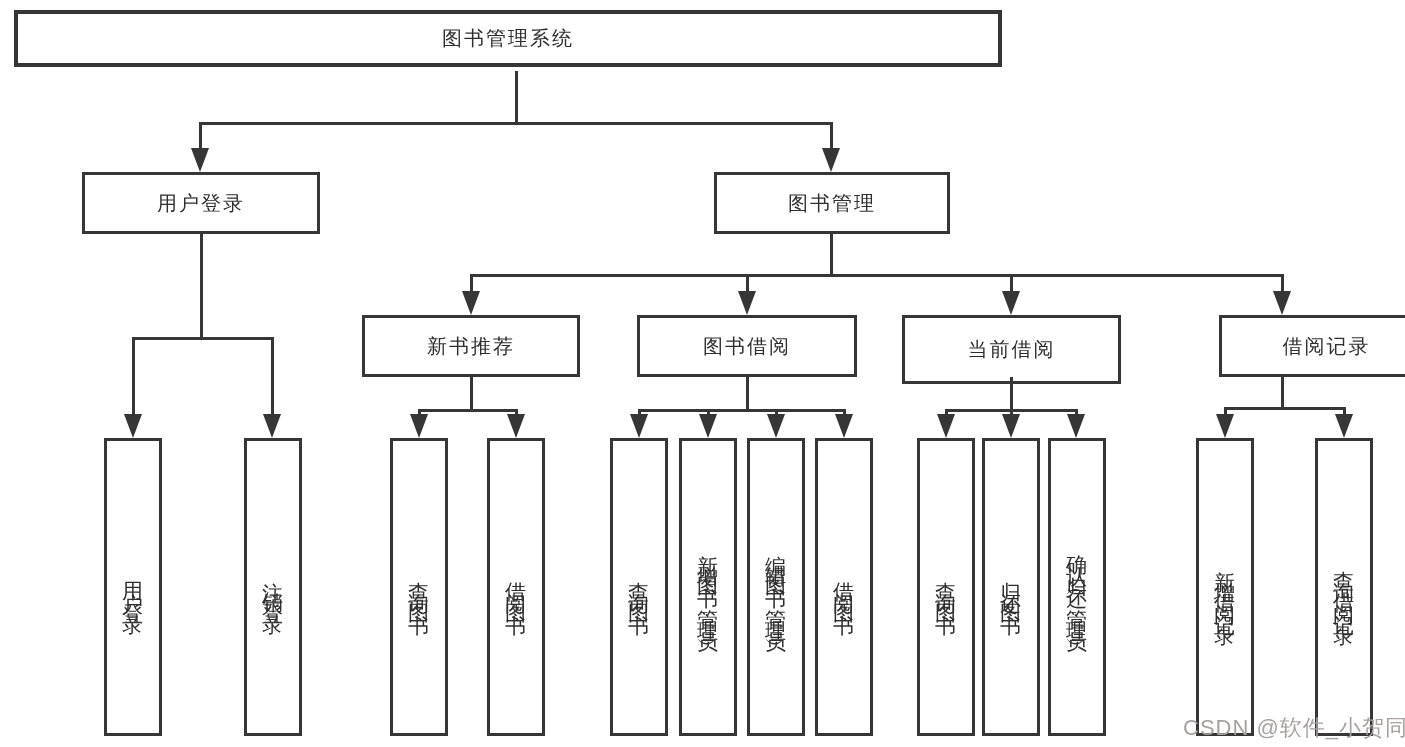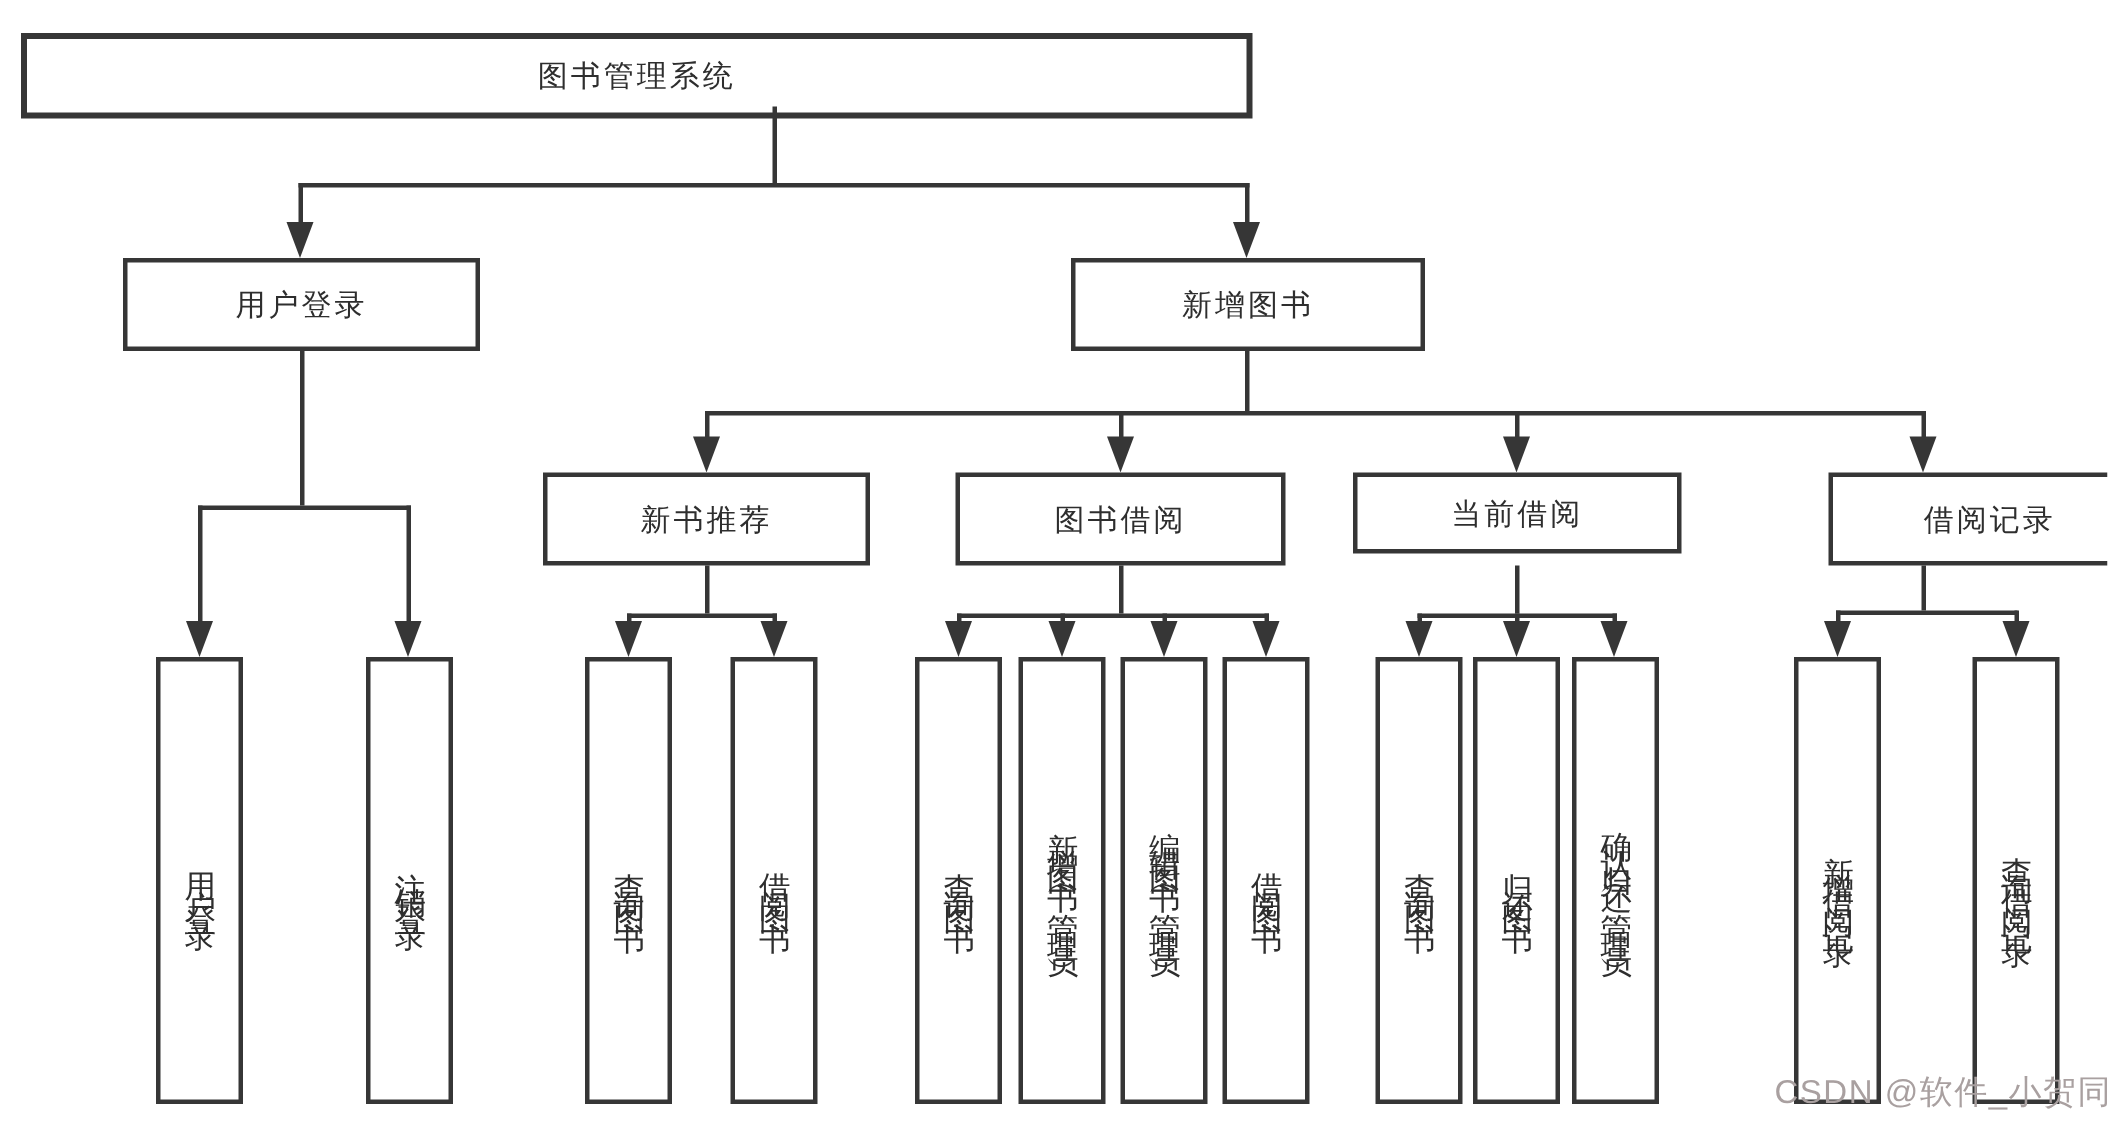--- a/index.html
+++ b/index.html
@@ -29,31 +29,31 @@
   .watermark{
     position:absolute;left:1183px;top:713px;font-size:22px;
     color:#a9a0a0;letter-spacing:1px;white-space:nowrap;
   }
 </style>
 </head>
 <body>
 
 <div class="canvas">
 
-  <div class="box root" style="left:14px;top:22px;width:821px;height:57px">图书管理系统</div>
+  <div class="box root" style="left:14px;top:10px;width:988px;height:57px">图书管理系统</div>
 
   <div class="vline" style="left:515px;top:71px;height:51px"></div>
   <div class="hline" style="left:199px;top:122px;width:634px"></div>
   <div class="vline" style="left:199px;top:122px;height:28px"></div>
   <div class="arrow" style="left:191px;top:148px"></div>
   <div class="vline" style="left:830px;top:122px;height:28px"></div>
   <div class="arrow" style="left:822px;top:148px"></div>
 
   <div class="box" style="left:82px;top:172px;width:238px;height:62px">用户登录</div>
-  <div class="box" style="left:714px;top:172px;width:236px;height:62px">新增图书</div>
+  <div class="box" style="left:714px;top:172px;width:236px;height:62px">图书管理</div>
 
   <div class="vline" style="left:200px;top:234px;height:103px"></div>
   <div class="hline" style="left:132px;top:337px;width:142px"></div>
   <div class="vline" style="left:132px;top:337px;height:80px"></div>
   <div class="arrow" style="left:124px;top:414px"></div>
   <div class="vline" style="left:271px;top:337px;height:80px"></div>
   <div class="arrow" style="left:263px;top:414px"></div>
 
   <div class="vline" style="left:830px;top:234px;height:40px"></div>
   <div class="hline" style="left:470px;top:274px;width:814px"></div>
@@ -61,21 +61,21 @@
   <div class="arrow" style="left:462px;top:291px"></div>
   <div class="vline" style="left:746px;top:274px;height:20px"></div>
   <div class="arrow" style="left:738px;top:291px"></div>
   <div class="vline" style="left:1010px;top:274px;height:20px"></div>
   <div class="arrow" style="left:1002px;top:291px"></div>
   <div class="vline" style="left:1281px;top:274px;height:20px"></div>
   <div class="arrow" style="left:1273px;top:291px"></div>
 
   <div class="box" style="left:637px;top:315px;width:220px;height:62px">图书借阅</div>
   <div class="box" style="left:362px;top:315px;width:218px;height:62px">新书推荐</div>
-  <div class="box" style="left:902px;top:315px;width:219px;height:54px">当前借阅</div>
+  <div class="box" style="left:902px;top:315px;width:219px;height:69px">当前借阅</div>
   <div class="box" style="left:1219px;top:315px;width:215px;height:62px">借阅记录</div>
 
   <div class="vline" style="left:470px;top:377px;height:32px"></div>
   <div class="hline" style="left:418px;top:409px;width:100px"></div>
   <div class="vline" style="left:418px;top:409px;height:8px"></div>
   <div class="arrow" style="left:410px;top:414px"></div>
   <div class="vline" style="left:515px;top:409px;height:8px"></div>
   <div class="arrow" style="left:507px;top:414px"></div>
 
   <div class="vline" style="left:746px;top:377px;height:32px"></div>

